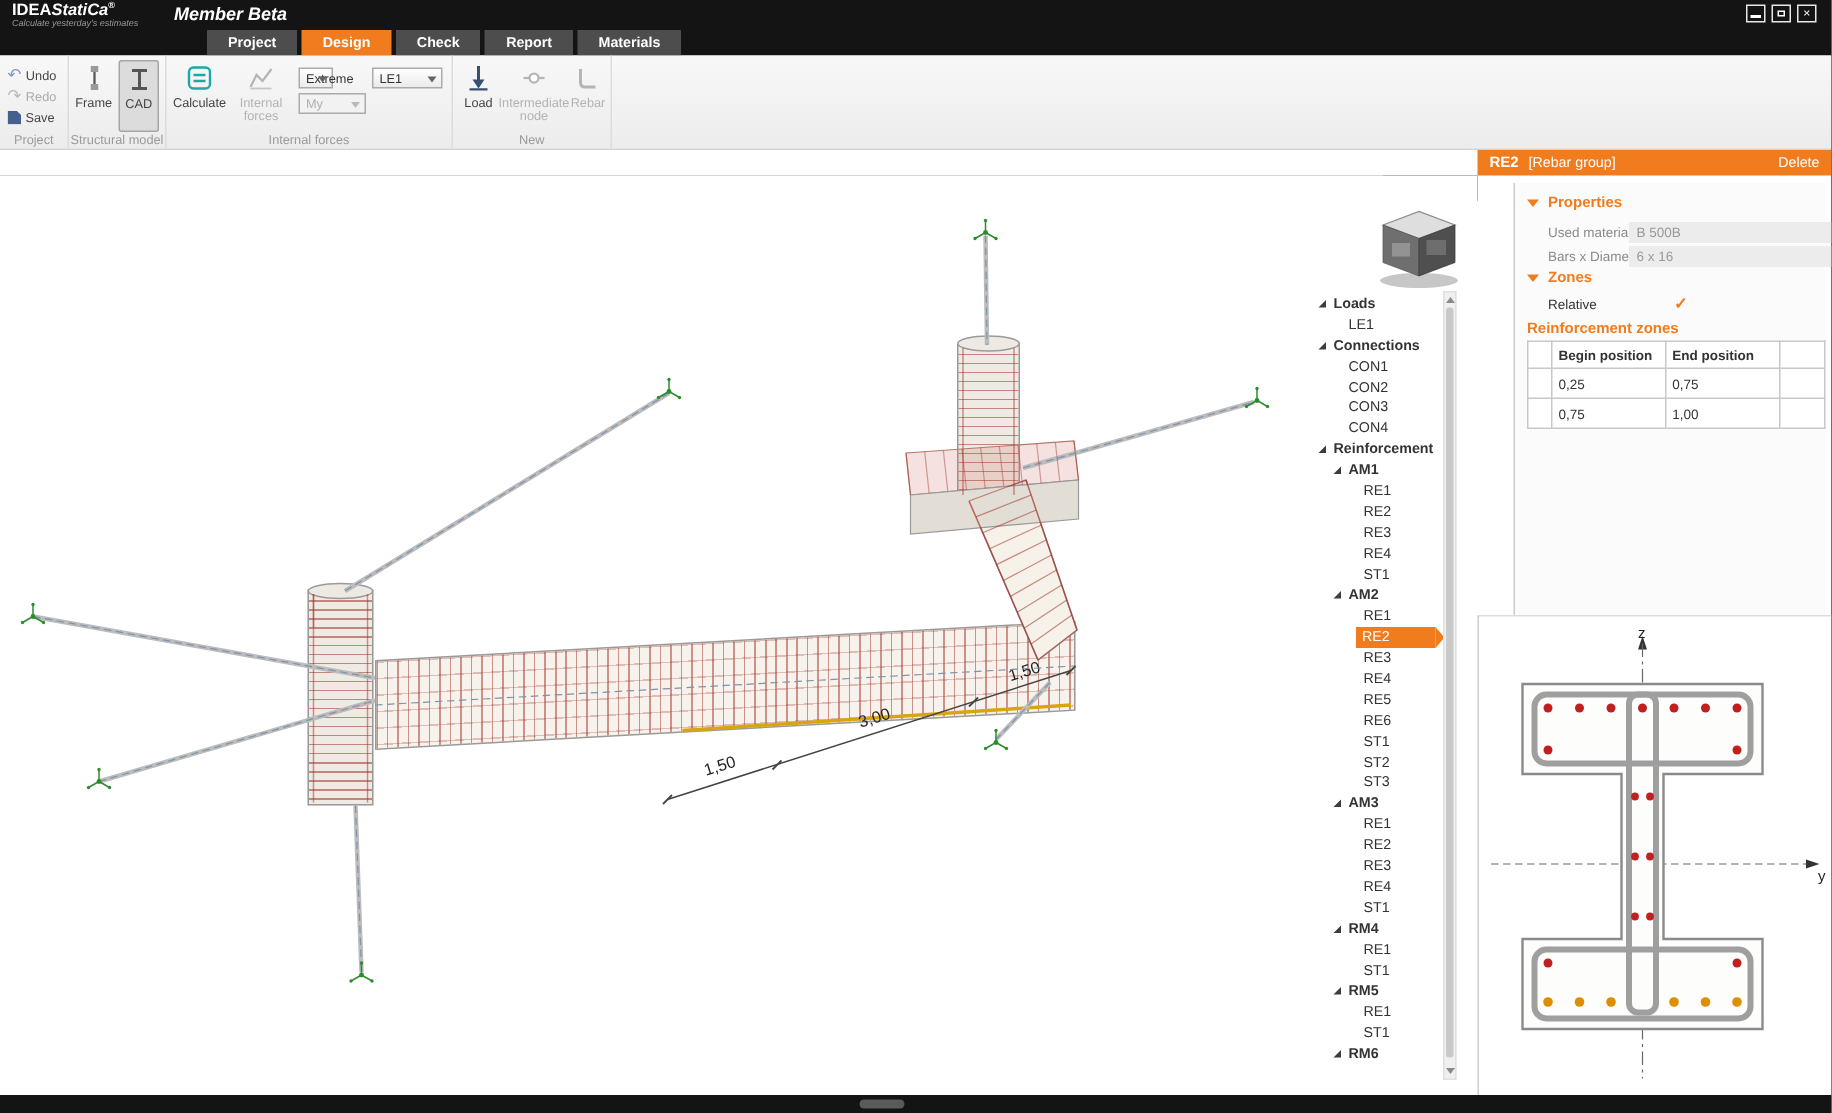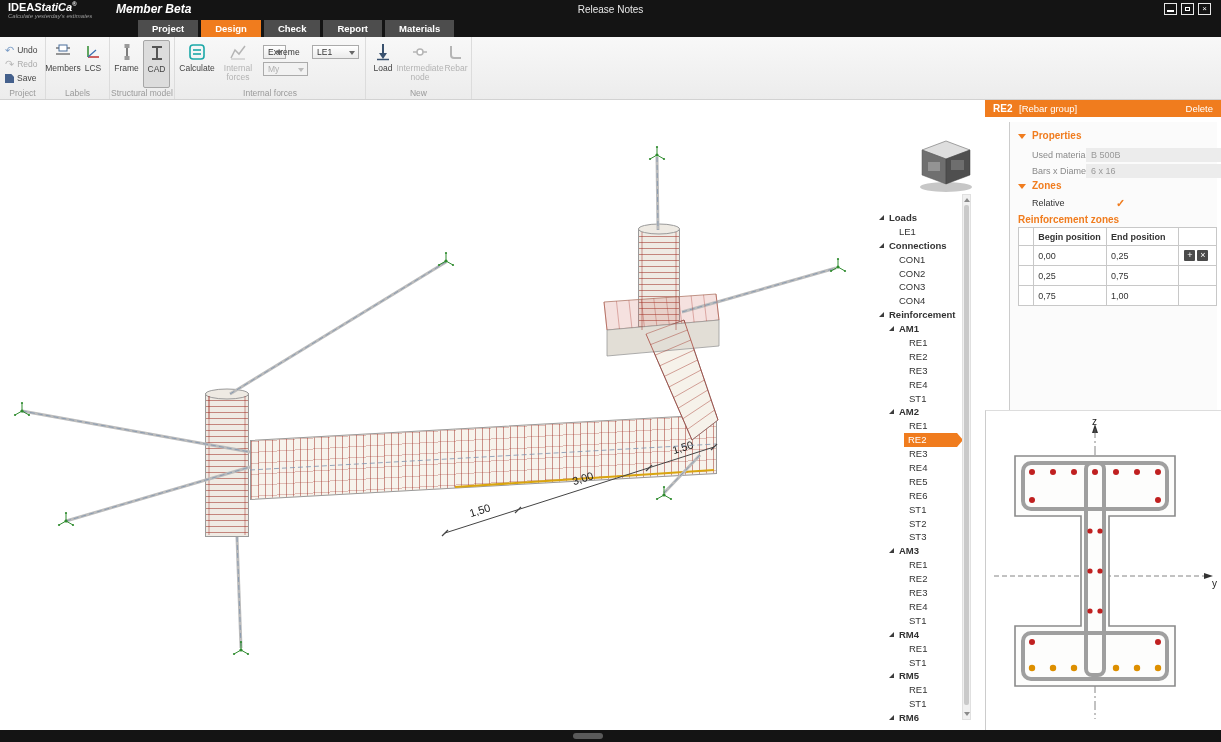--- a/index.html
+++ b/index.html
@@ -67,21 +67,21 @@
   .col-left{left:205px;top:276px;width:44px;height:144px;}
   .col-right{left:638px;top:112px;width:42px;height:103px;}
   .beam{position:absolute;left:250px;top:323px;width:467px;height:60px;
         transform:skewY(-3.2deg);transform-origin:0 0;
         background-color:#f7f3ec;border:1px solid #9a9a9a;box-sizing:border-box;
         background-image:
           repeating-linear-gradient(90deg,rgba(160,50,40,.5) 0,rgba(160,50,40,.5) 1px,transparent 1px,transparent 7px),
           repeating-linear-gradient(180deg,rgba(160,50,40,.28) 0,rgba(160,50,40,.28) 1px,transparent 1px,transparent 11px);}
   .overlay-svg{position:absolute;left:0;top:0;pointer-events:none;}
   
-  .tree{position:absolute;left:875px;top:79px;width:88px;font-size:9.5px;color:#333;margin-top:15px;}
+  .tree{position:absolute;left:875px;top:79px;width:88px;font-size:9.5px;color:#333;}
   .tree-row{position:relative;height:13.9px;white-space:nowrap;}
   .tree-row.b{font-weight:bold;}
   .tree-row .lbl{position:absolute;top:0;height:13.9px;line-height:13.9px;}
   .exp{position:absolute;top:4px;width:0;height:0;border-bottom:5px solid #3c3c3c;border-left:5px solid transparent;}
   .tree-row.sel .lbl{right:6px;background:#F07C1E;color:#fff;padding-left:4px;}
   .tree-row.sel .lbl::after{content:'';position:absolute;right:-6px;top:50%;margin-top:-7px;
         border-top:7px solid transparent;border-bottom:7px solid transparent;border-left:6px solid #F07C1E;}
   .tscroll{position:absolute;left:962px;top:77px;width:9px;height:526px;background:#f0f0f0;border:1px solid #e0e0e0;box-sizing:border-box;}
   .tscroll .up,.tscroll .dn{position:absolute;left:1px;width:0;height:0;border-left:3px solid transparent;border-right:3px solid transparent;}
   .tscroll .up{top:3px;border-bottom:4px solid #8a8a8a;}
@@ -116,21 +116,20 @@
 </style>
 </head>
 <body>
 
 <div id="app">
 
   <div class="titlebar">
     <div class="logo"><span>IDEA</span><span class="it">StatiCa</span><span class="reg">®</span></div>
     <div class="tagline">Calculate yesterday's estimates</div>
     <div class="product">Member Beta</div>
-    <div class="release">Release Notes</div>
     <div class="winctl">
       <div class="winbtn">
           <span class="bar"></span>
         </div>
       <div class="winbtn">
           <span class="box"></span>
         </div>
       <div class="winbtn"><span>×</span></div>
     </div>
   </div>
@@ -151,39 +150,20 @@
         </div>
       <div class="sm-btn dis" style="top:21px;">
           <span class="uarrow dis">↷</span>
           <span>Redo</span>
         </div>
       <div class="sm-btn" style="top:35px;">
           <span class="floppy"></span>
           <span>Save</span>
         </div>
       <div class="grp-label">Project</div>
-    </div>
-    <div class="grp" style="width:63px;">
-      <div class="rb-big" style="left:2px;width:30px;">
-        <svg width="20" height="20">
-            <line x1="3" y1="6" x2="17" y2="6" stroke="#777" stroke-width="1.5"></line>
-            <line x1="3" y1="12" x2="17" y2="12" stroke="#777" stroke-width="1.5"></line>
-            <rect x="6" y="3" width="8" height="6" fill="#fff" stroke="#4a6f9c"></rect>
-          </svg>
-        <span>Members</span>
-      </div>
-      <div class="rb-big" style="left:33px;width:28px;">
-        <svg width="20" height="20">
-            <line x1="5" y1="15" x2="16" y2="15" stroke="#c03030" stroke-width="1.5"></line>
-            <line x1="5" y1="15" x2="5" y2="4" stroke="#2e8b2e" stroke-width="1.5"></line>
-            <line x1="5" y1="15" x2="13" y2="8" stroke="#3a6fb0" stroke-width="1.2"></line>
-          </svg>
-        <span>LCS</span>
-      </div>
-      <div class="grp-label">Labels</div>
     </div>
     <div class="grp" style="width:64px;">
       <div class="rb-big" style="left:3px;width:27px;">
         <svg width="20" height="20">
             <line x1="10" y1="3" x2="10" y2="17" stroke="#555" stroke-width="1.5"></line>
             <rect x="7.5" y="2" width="5" height="4" fill="#9a9a9a"></rect>
             <rect x="7.5" y="14" width="5" height="4" fill="#9a9a9a"></rect>
           </svg>
         <span>Frame</span>
       </div>
@@ -591,26 +571,20 @@
         <tr>
           <th class="selcol"></th>
           <th style="width:80px;">Begin position</th>
           <th style="width:80px;">End position</th>
           <th class="actcol"></th>
         </tr>
       </thead>
       <tbody>
           <tr>
             <td class="selcol"></td>
-            <td>0,00</td>
-            <td>0,25</td>
-            <td class="actcol"><span class="zbtn">+</span><span class="zbtn">×</span></td>
-          </tr>
-          <tr>
-            <td class="selcol"></td>
             <td>0,25</td>
             <td>0,75</td>
             <td class="actcol"></td>
           </tr>
           <tr>
             <td class="selcol"></td>
             <td>0,75</td>
             <td>1,00</td>
             <td class="actcol"></td>
           </tr>

